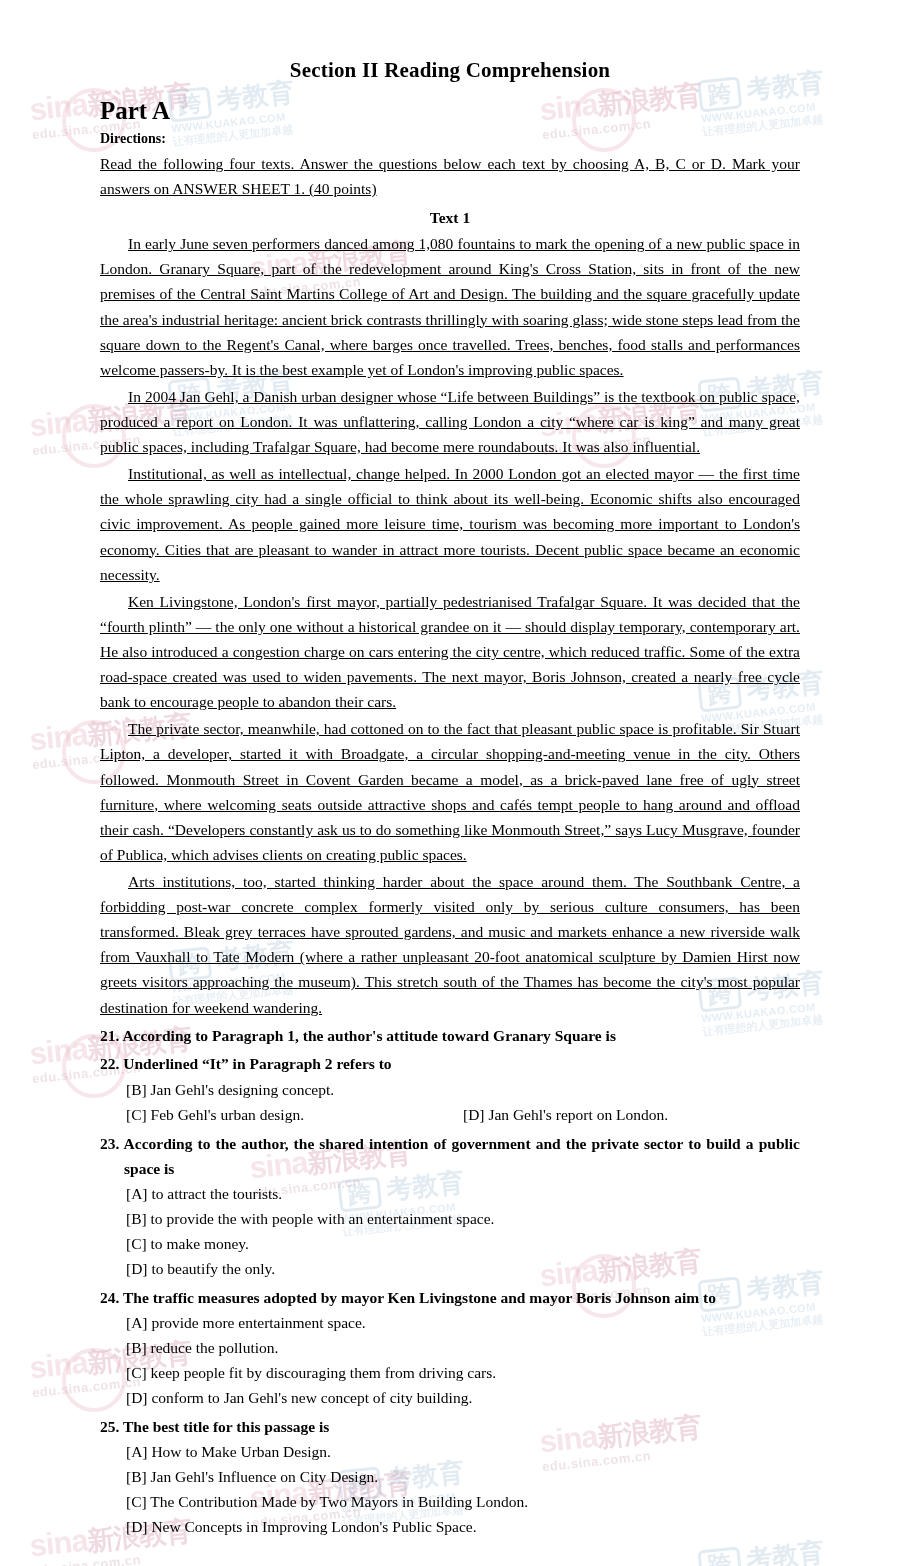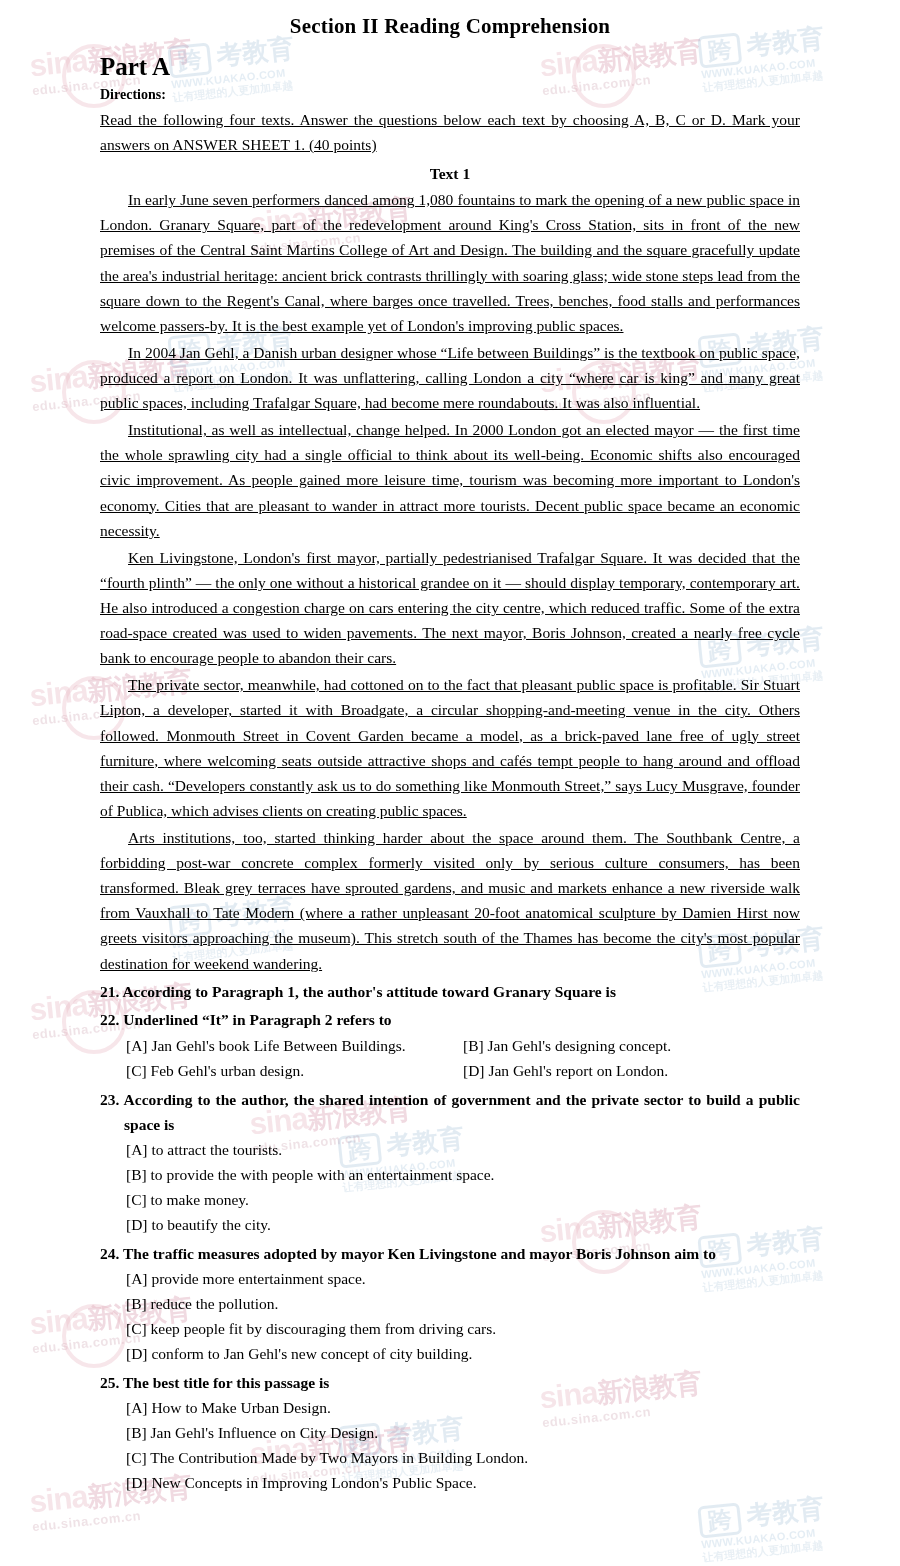--- a/index.html
+++ b/index.html
@@ -20,20 +20,21 @@
     width: 900px;
     height: 1566px;
     padding: 0;
     box-sizing: border-box;
   }
   .content {
     position: relative;
     z-index: 5;
     padding: 8px 100px 0 100px;
     box-sizing: border-box;
+    margin-top: 44px;
   }
   h1.section-title {
     text-align: center;
     font-size: 21px;
     font-weight: bold;
     margin: 6px 0 14px 0;
     letter-spacing: 0.2px;
   }
   h2.part-title {
     font-size: 25px;
@@ -322,36 +323,35 @@
     <p class="body-text indent">Arts institutions, too, started thinking harder about the space around them. The Southbank Centre, a forbidding post-war concrete complex formerly visited only by serious culture consumers, has been transformed. Bleak grey terraces have sprouted gardens, and music and markets enhance a new riverside walk from Vauxhall to Tate Modern (where a rather unpleasant 20-foot anatomical sculpture by Damien Hirst now greets visitors approaching the museum). This stretch south of the Thames has become the city's most popular destination for weekend wandering.</p>
 
     <div class="question">
       <span class="q-stem-wrap"><span>21.</span> <span>According to Paragraph 1, the author's attitude toward Granary Square is</span></span>
     </div>
 
     <div class="question">
       <span class="q-stem-wrap"><span>22.</span> <span>Underlined “It” in Paragraph 2 refers to</span></span>
     </div>
     <div class="options-row opt-2">
-      <span class="opt">[A] Jan Gehl's book Life Between Buildings.</span>
       <span class="opt">[B] Jan Gehl's designing concept.</span>
     </div>
     <div class="options-row opt-2">
       <span class="opt">[C] Feb Gehl's urban design.</span>
       <span class="opt">[D] Jan Gehl's report on London.</span>
     </div>
 
     <div class="question">
       <span class="q-stem-wrap"><span>23.</span> <span>According to the author, the shared intention of government and the private sector to build a public space is</span></span>
     </div>
     <div class="opt-stack">
       <span class="opt">[A] to attract the tourists.</span>
       <span class="opt">[B] to provide the with people with an entertainment space.</span>
       <span class="opt">[C] to make money.</span>
-      <span class="opt">[D] to beautify the city.</span>
+      <span class="opt">[D] to beautify the only.</span>
     </div>
 
     <div class="question">
       <span class="q-stem-wrap"><span>24.</span> <span>The traffic measures adopted by mayor Ken Livingstone and mayor Boris Johnson aim to</span></span>
     </div>
     <div class="opt-stack">
       <span class="opt">[A] provide more entertainment space.</span>
       <span class="opt">[B] reduce the pollution.</span>
       <span class="opt">[C] keep people fit by discouraging them from driving cars.</span>
       <span class="opt">[D] conform to Jan Gehl's new concept of city building.</span>

